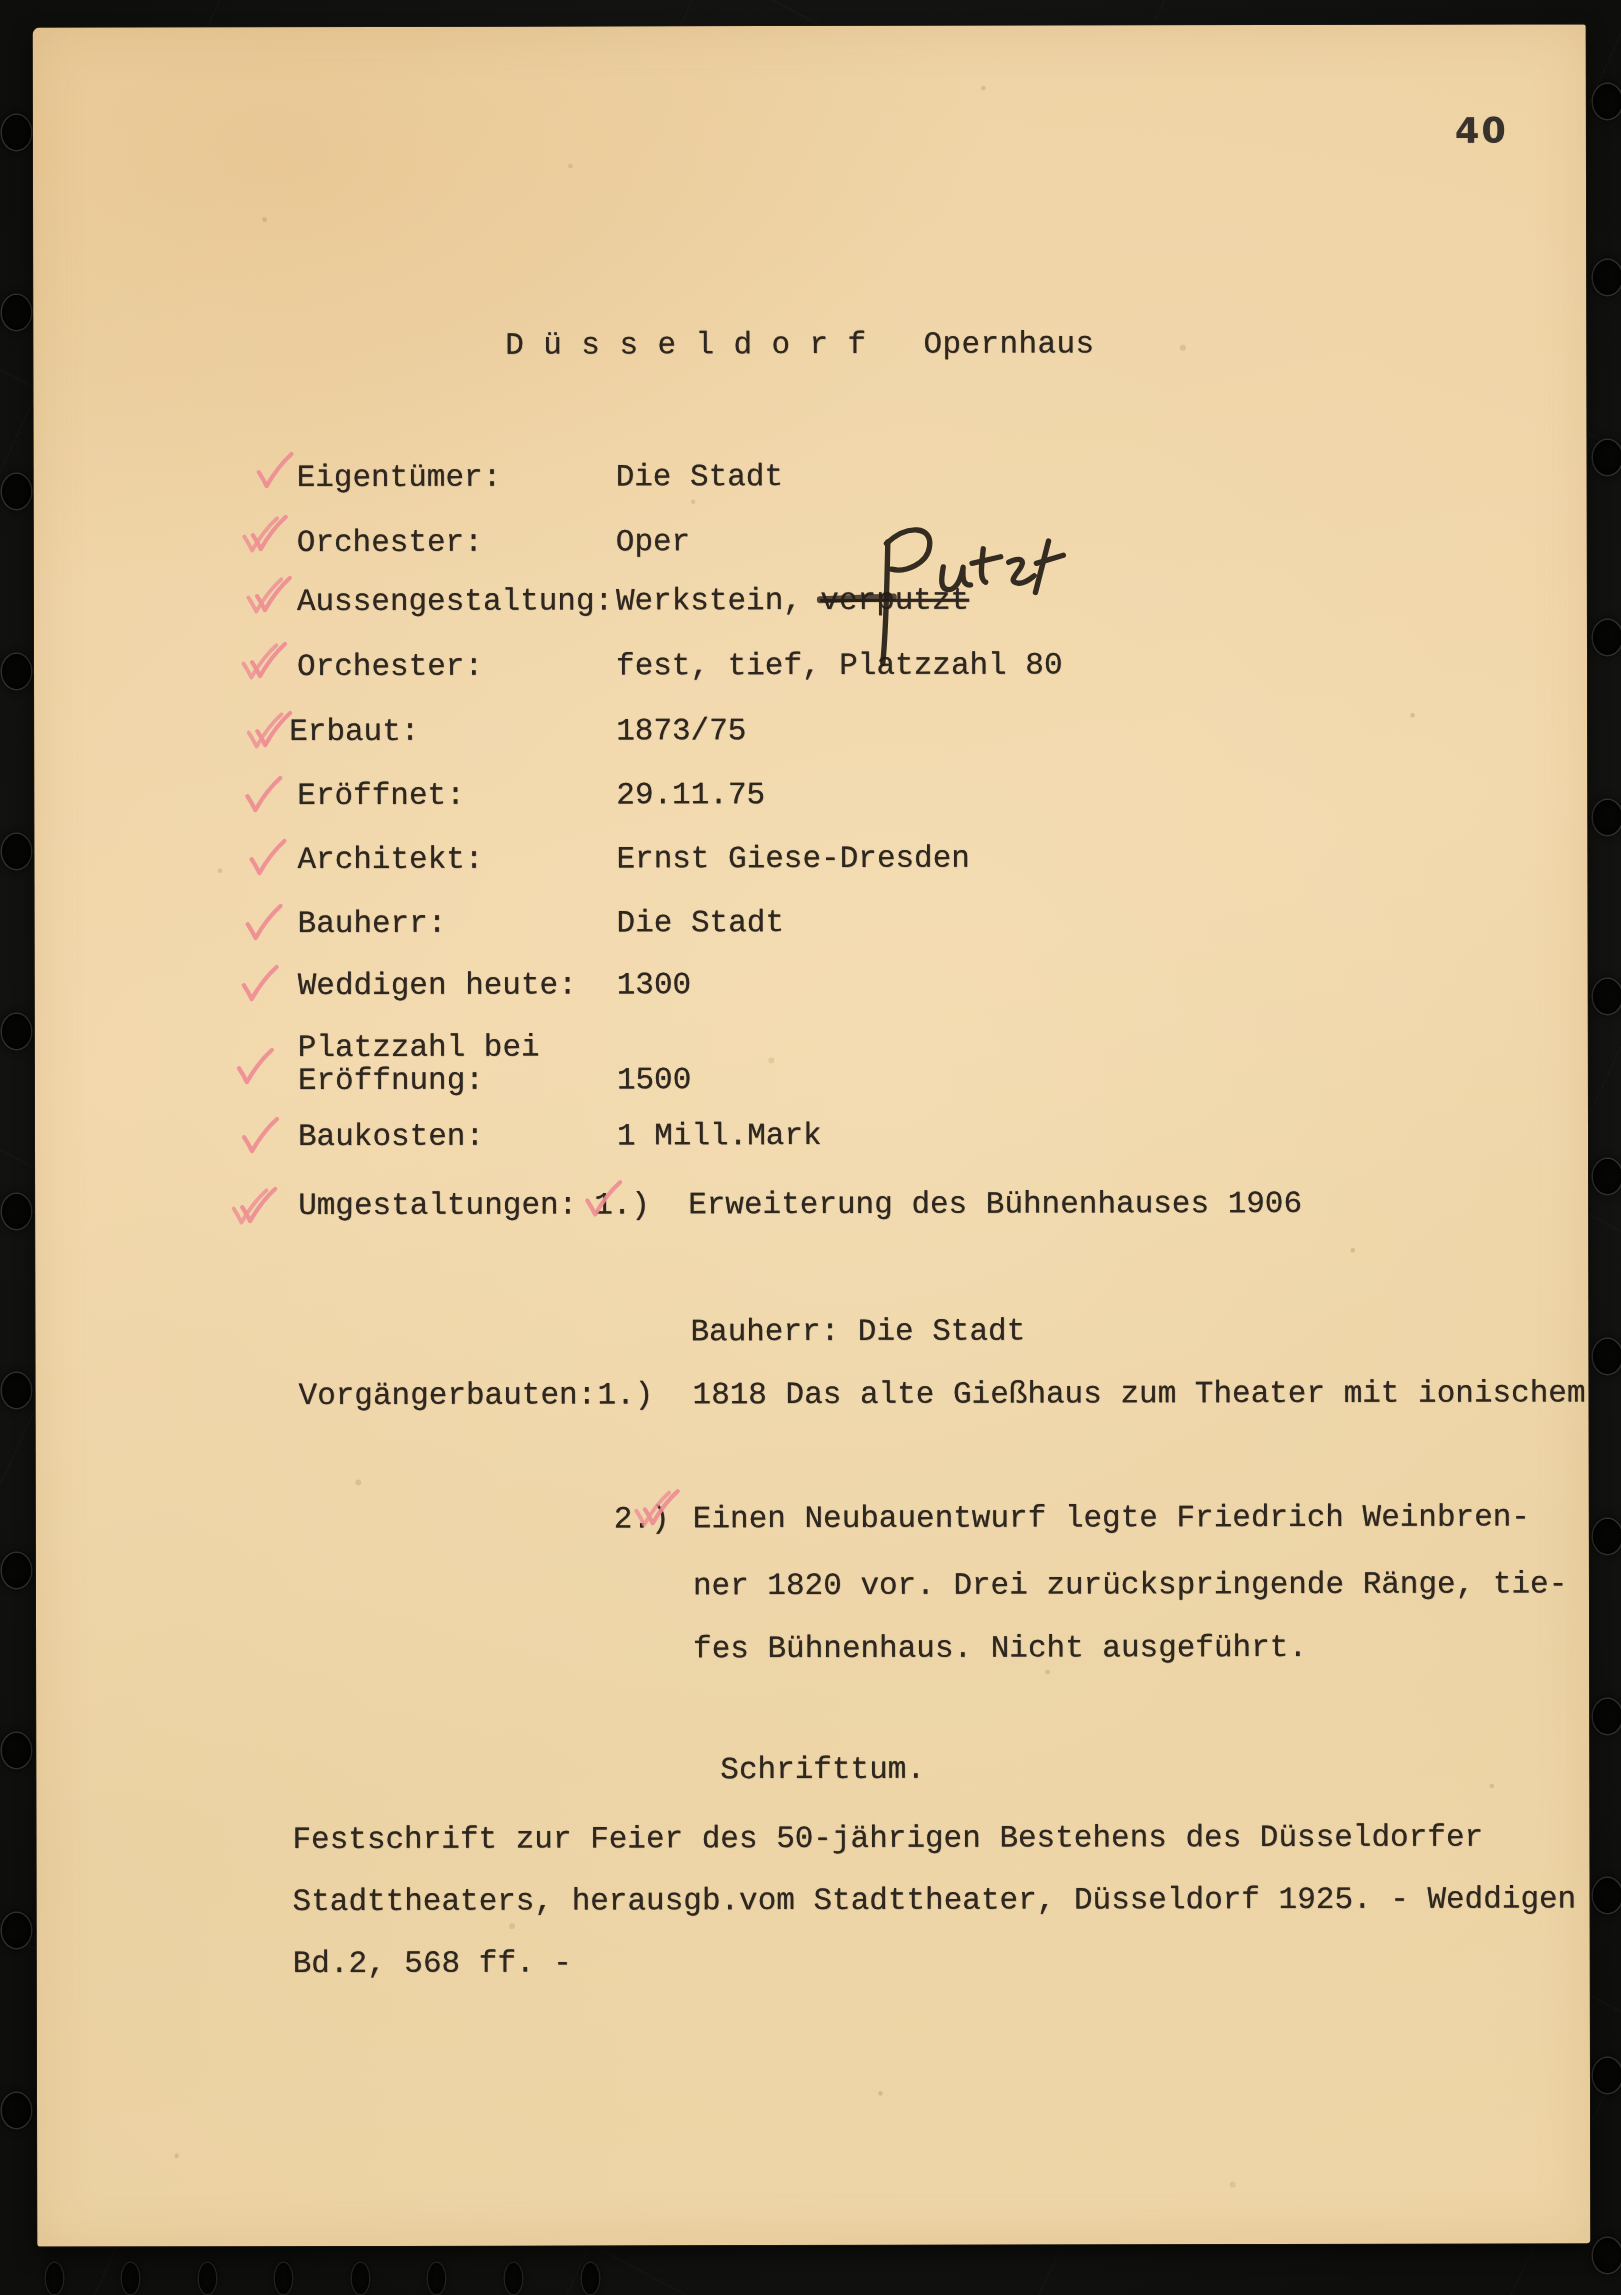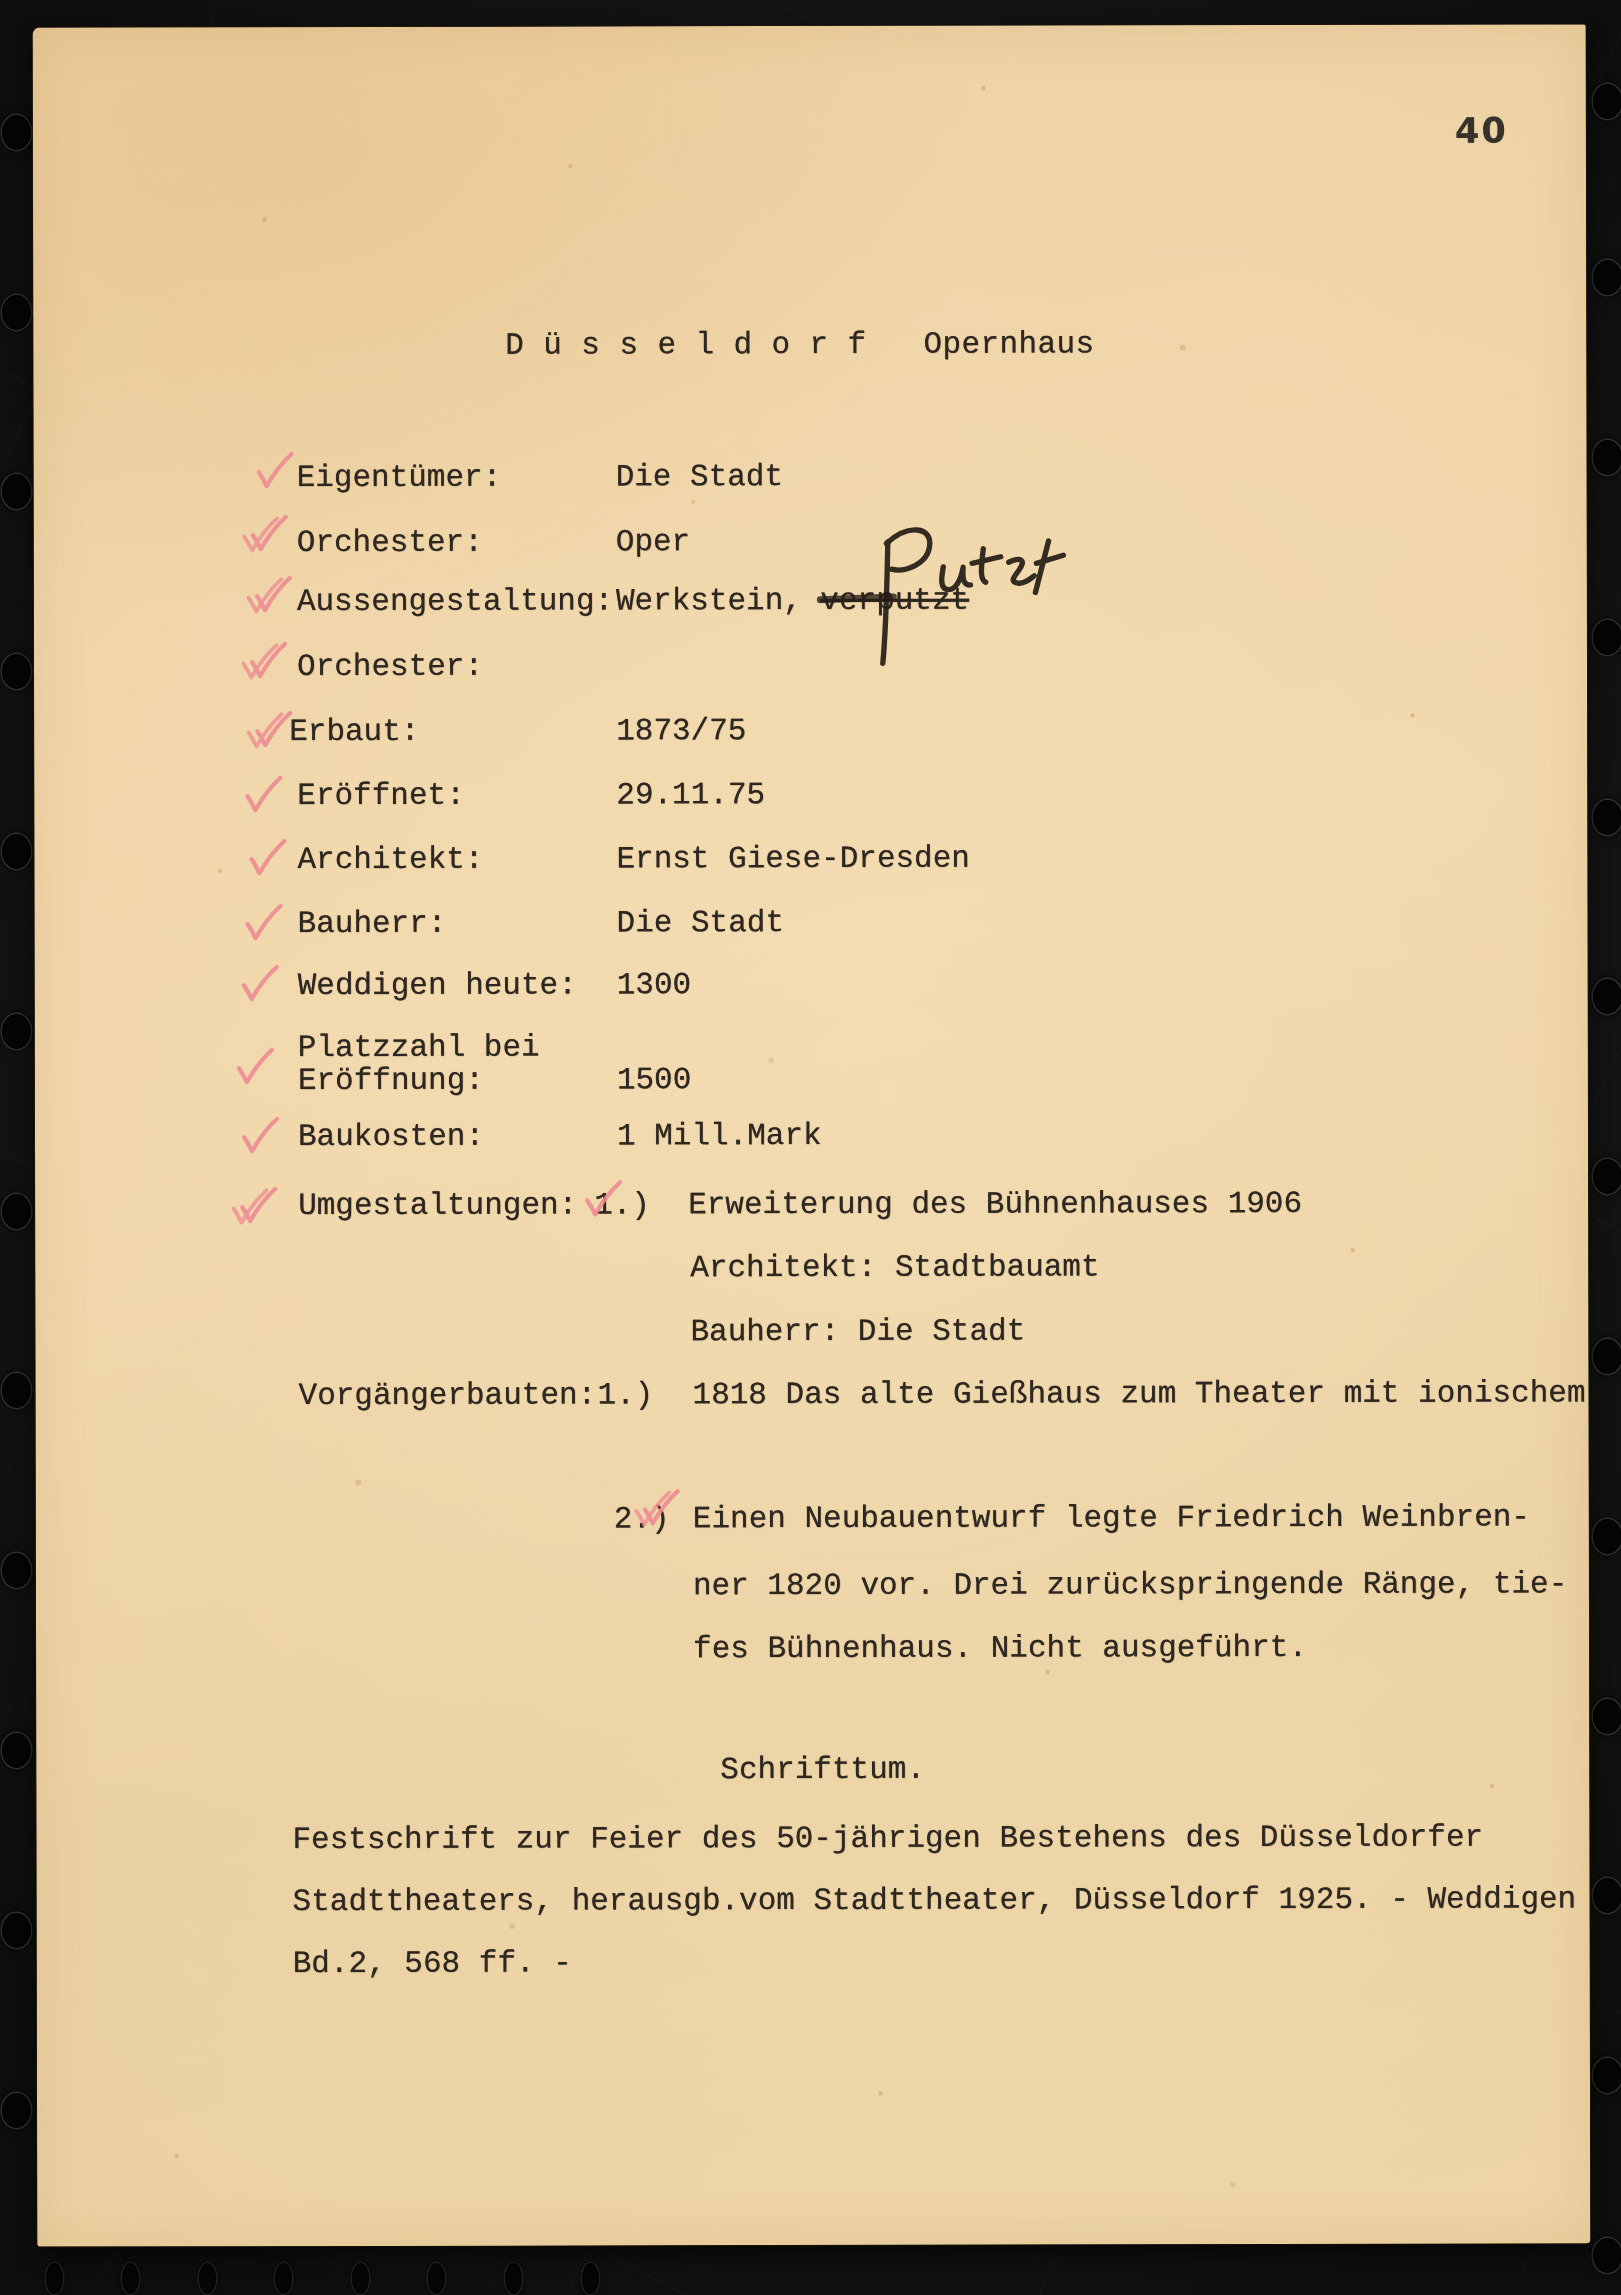--- a/index.html
+++ b/index.html
@@ -98,20 +98,21 @@
   <div class="txt" style="left:263px;top:432px">Eigentümer:</div>
   <div class="txt" style="left:582px;top:432px">Die Stadt</div>
 
   <div class="txt" style="left:263px;top:497px">Orchester:</div>
   <div class="txt" style="left:582px;top:497px">Oper</div>
 
   <div class="txt" style="left:263px;top:556px">Aussengestaltung:</div>
   <div class="txt" style="left:582px;top:556px"><span>Werkstein,</span><span class="struck">verputzt</span></div>
 
   <div class="txt" style="left:263px;top:621px">Orchester:</div>
+  <div class="txt" style="left:582px;top:621px">fest, tief, Platzzahl 80</div>
 
   <div class="txt" style="left:255px;top:686px">Erbaut:</div>
   <div class="txt" style="left:582px;top:686px">1873/75</div>
 
   <div class="txt" style="left:263px;top:750px">Eröffnet:</div>
   <div class="txt" style="left:582px;top:750px">29.11.75</div>
 
   <div class="txt" style="left:263px;top:814px">Architekt:</div>
   <div class="txt" style="left:582px;top:814px">Ernst Giese-Dresden</div>
 
@@ -124,21 +125,20 @@
   <div class="txt" style="left:263px;top:1002px">Platzzahl bei</div>
   <div class="txt" style="left:263px;top:1035px">Eröffnung:</div>
   <div class="txt" style="left:582px;top:1035px">1500</div>
 
   <div class="txt" style="left:263px;top:1091px">Baukosten:</div>
   <div class="txt" style="left:582px;top:1091px">1 Mill.Mark</div>
 
   <div class="txt" style="left:263px;top:1160px">Umgestaltungen:</div>
   <div class="txt" style="left:559px;top:1160px">1.)</div>
   <div class="txt" style="left:653px;top:1160px">Erweiterung des Bühnenhauses 1906</div>
-  <div class="txt" style="left:655px;top:1223px">Architekt: Stadtbauamt</div>
   <div class="txt" style="left:655px;top:1287px">Bauherr: Die Stadt</div>
 
   <div class="txt" style="left:263px;top:1350px">Vorgängerbauten:</div>
   <div class="txt" style="left:562px;top:1350px">1.)</div>
   <div class="txt" style="left:657px;top:1350px">1818 Das alte Gießhaus zum Theater mit ionischem</div>
 
   <div class="txt" style="left:578px;top:1474px">2.)</div>
   <div class="txt" style="left:657px;top:1474px">Einen Neubauentwurf legte Friedrich Weinbren-</div>
   <div class="txt" style="left:657px;top:1541px">ner 1820 vor. Drei zurückspringende Ränge, tie-</div>
   <div class="txt" style="left:657px;top:1604px">fes Bühnenhaus. Nicht ausgeführt.</div>

